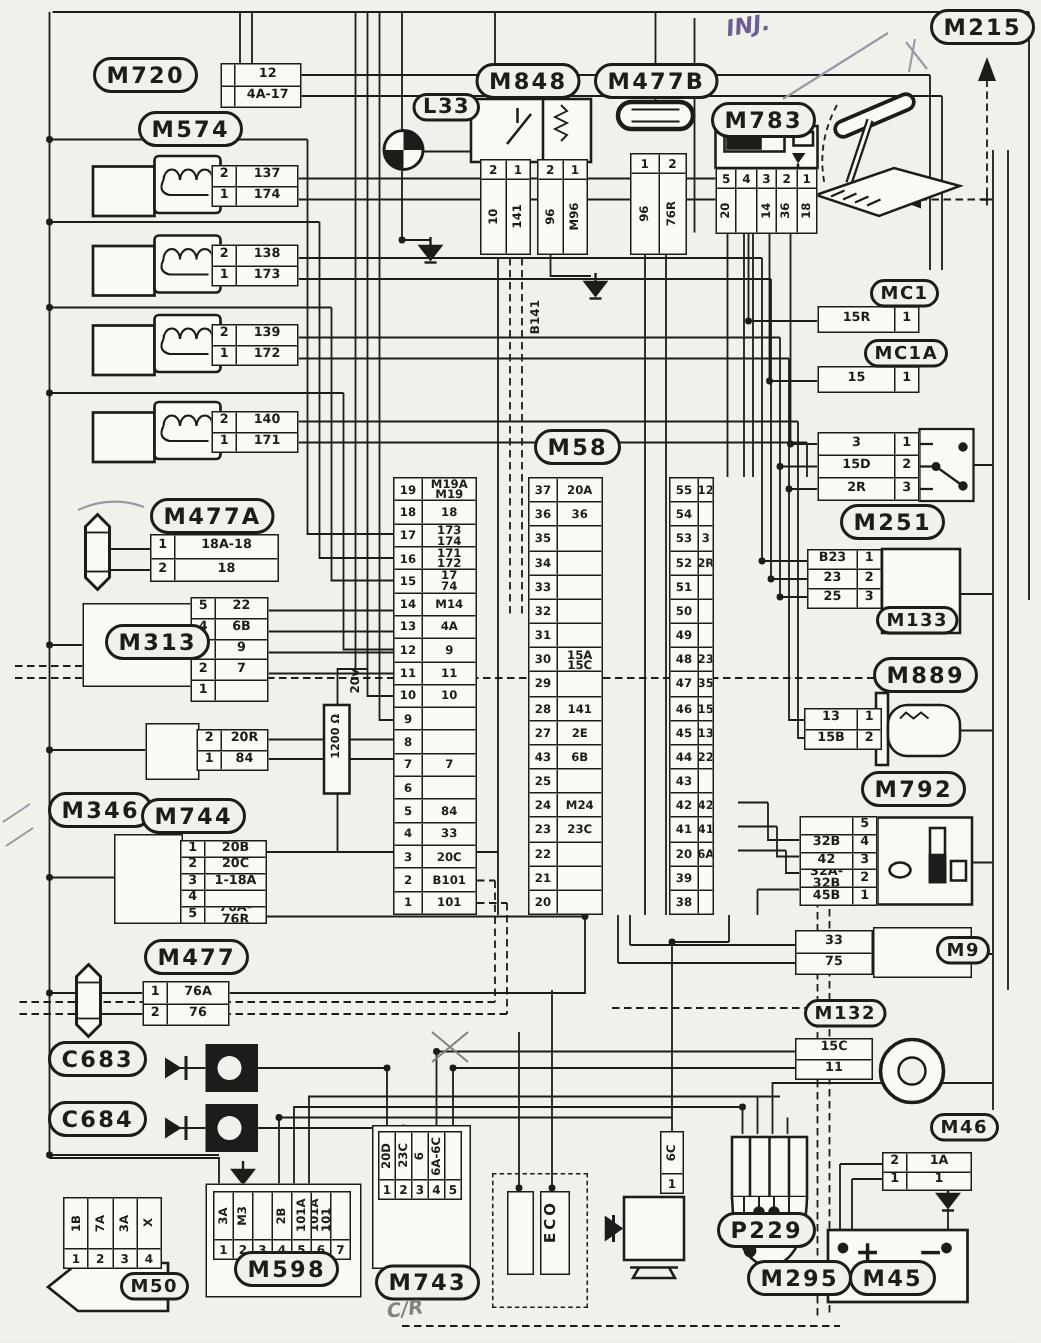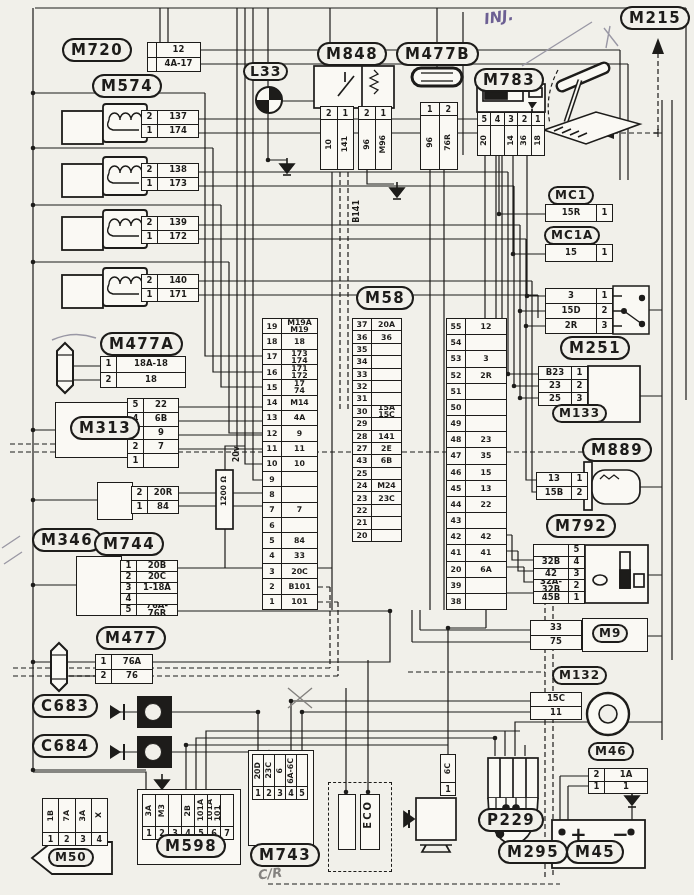--- a/index.html
+++ b/index.html
@@ -1,21 +1,21 @@
 <!DOCTYPE html>
 <html><head>
 <meta charset="utf-8">
 <style>
   :root{ --paper:#f1f0ea; --cell:#faf9f4; --ink:#1d1c1a; }
   html,body{margin:0;padding:0;background:#e8e7e1;font-family:"DejaVu Sans",sans-serif;color:var(--ink);}
   #diagram{position:relative;width:694px;height:895px;background:var(--paper);overflow:hidden;}
   #wires{position:absolute;left:0;top:0;z-index:0;}
   .tag{position:absolute;z-index:3;border:2.2px solid var(--ink);border-radius:16px;padding:0 7px;
        font-weight:700;font-size:15px;letter-spacing:1.5px;background:var(--paper);line-height:20px;white-space:nowrap;}
-  .tag.sm{font-size:12px;line-height:15px;border-width:2px;padding:0 5px;letter-spacing:1px;}
+  .tag.sm{font-size:12px;line-height:15px;border-width:2px;padding:0 5px;letter-spacing:1px;margin-left:32px;}
   .box{position:absolute;border:1.7px solid var(--ink);background:var(--cell);z-index:1;}
   .dashedbox{position:absolute;border:1.7px dashed var(--ink);background:transparent;z-index:1;}
   .ptable{position:absolute;display:flex;flex-direction:column;border:1.7px solid var(--ink);background:var(--cell);z-index:2;box-sizing:border-box;}
   .trow{flex:1;display:flex;border-top:1px solid var(--ink);min-height:0;}
   .trow:first-child{border-top:0;}
   .tcell{display:flex;align-items:center;justify-content:center;font-size:8.5px;font-weight:700;line-height:.92;
          white-space:pre-line;border-left:1px solid var(--ink);flex:1;text-align:center;overflow:hidden;}
   .tcell:first-child{border-left:0;}
   .pin-left .tcell:first-child{flex:0 0 15px;}
   .pin-right .tcell:last-child{flex:0 0 15px;}
@@ -289,25 +289,25 @@
 <div class="tag" style="left:620px;top:6px">M215</div>
 <div class="tag sm" style="left:548px;top:186px">MC1</div>
 <div class="tag sm" style="left:544px;top:226px">MC1A</div>
 <div class="tag" style="left:560px;top:336px">M251</div>
 <div class="tag" style="left:356px;top:286px">M58</div>
 <div class="tag" style="left:100px;top:332px">M477A</div>
 <div class="tag" style="left:70px;top:416px">M313</div>
 <div class="tag sm" style="left:552px;top:404px">M133</div>
 <div class="tag" style="left:582px;top:438px">M889</div>
 <div class="tag" style="left:32px;top:528px">M346</div>
-<div class="tag" style="left:546px;top:514px">M792</div>
+<div class="tag" style="left:574px;top:514px">M792</div>
 <div class="tag" style="left:94px;top:532px">M744</div>
 <div class="tag sm" style="left:592px;top:624px">M9</div>
 <div class="tag" style="left:96px;top:626px">M477</div>
-<div class="tag sm" style="left:552px;top:666px">M132</div>
+<div class="tag sm" style="left:504px;top:666px">M132</div>
 <div class="tag" style="left:32px;top:694px">C683</div>
 <div class="tag" style="left:32px;top:734px">C684</div>
 <div class="tag sm" style="left:588px;top:742px">M46</div>
 <div class="tag sm" style="left:48px;top:848px">M50</div>
 <div class="tag" style="left:156px;top:834px">M598</div>
 <div class="tag" style="left:250px;top:843px">M743</div>
 <div class="tag" style="left:498px;top:840px">M295</div>
 <div class="tag" style="left:478px;top:808px">P229</div>
 <div class="tag" style="left:566px;top:840px">M45</div>
 
@@ -619,21 +619,21 @@
       </div>
       <div class="trow">
         <div class="tcell">2</div>
         <div class="tcell">B101</div>
       </div>
       <div class="trow">
         <div class="tcell">1</div>
         <div class="tcell">101</div>
       </div>
     </div>
-<div class="ptable pin-left col" style="left:352px;top:318px;width:50px;height:224px">
+<div class="ptable pin-left col" style="left:352px;top:318px;width:50px;height:292px">
       <div class="trow">
         <div class="tcell">37</div>
         <div class="tcell">20A</div>
       </div>
       <div class="trow">
         <div class="tcell">36</div>
         <div class="tcell">36</div>
       </div>
       <div class="trow">
         <div class="tcell">35</div>
@@ -694,21 +694,21 @@
       </div>
       <div class="trow">
         <div class="tcell">21</div>
         <div class="tcell"></div>
       </div>
       <div class="trow">
         <div class="tcell">20</div>
         <div class="tcell"></div>
       </div>
     </div>
-<div class="ptable pin-left col" style="left:446px;top:318px;width:61px;height:292px">
+<div class="ptable pin-left col" style="left:446px;top:318px;width:30px;height:292px">
       <div class="trow">
         <div class="tcell">55</div>
         <div class="tcell">12</div>
       </div>
       <div class="trow">
         <div class="tcell">54</div>
         <div class="tcell"></div>
       </div>
       <div class="trow">
         <div class="tcell">53</div>

